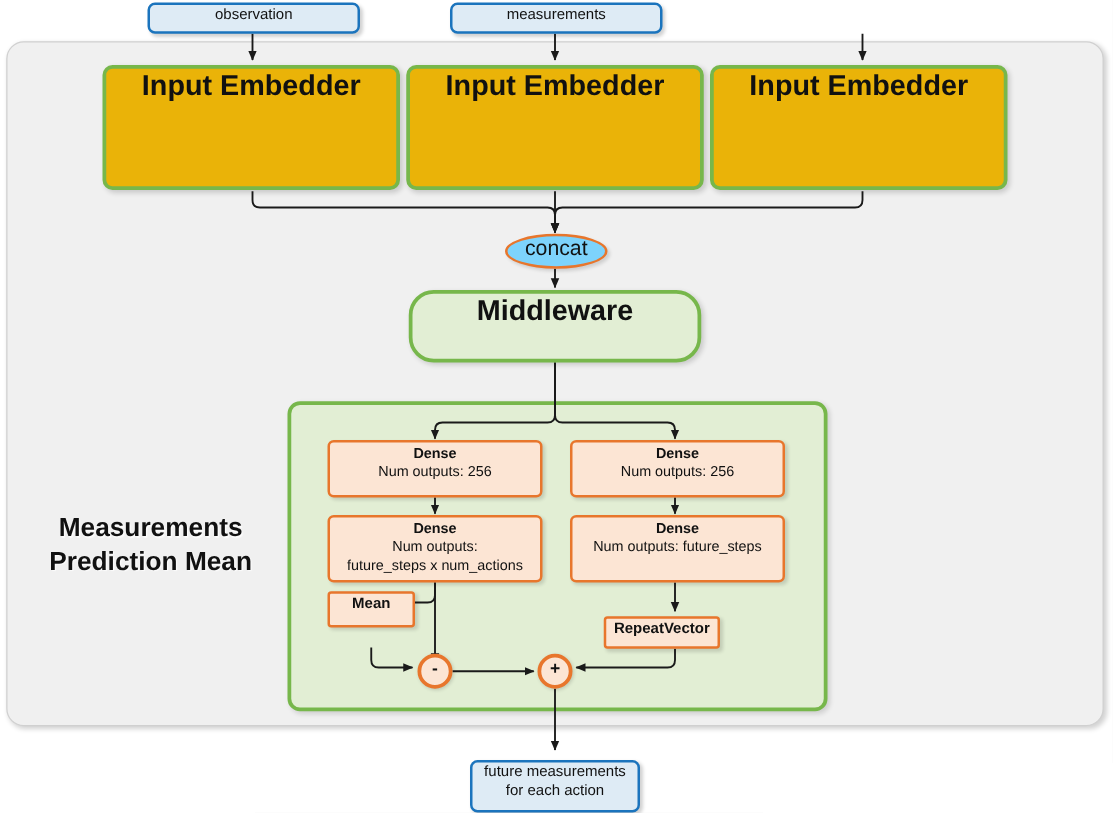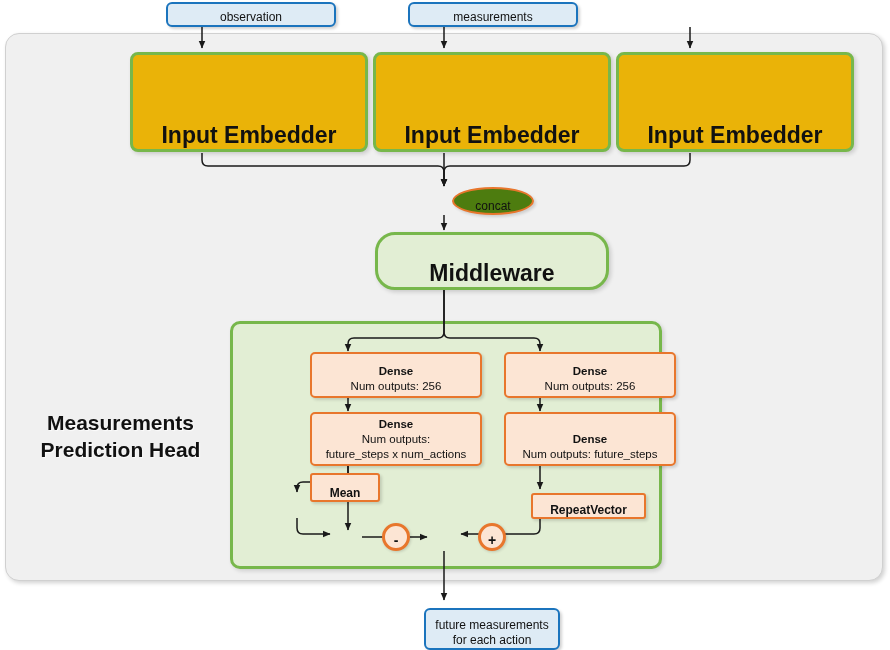--- a/index.html
+++ b/index.html
@@ -68,24 +68,23 @@
     text-shadow: 1px 1px 1px rgba(255,255,255,0.8);
   }
 
   
   .node {
     position: absolute;
     box-sizing: border-box;
     display: flex;
     flex-direction: column;
     align-items: center;
-    justify-content: flex-end;
+    justify-content: flex-start;
     text-align: center;
     z-index: 6;
-    margin-left: 48px;
   }
   .io-box {
     background: #deebf5;
     border: 2px solid #1b74bd;
     border-radius: 6px;
     font-size: 12px;
     color: #111;
     box-shadow: 2px 2px 3px rgba(0,0,0,0.18);
     line-height: 1.25;
   }
@@ -124,24 +123,24 @@
   .op-box {
     background: #fce5d4;
     border: 2px solid #e8762c;
     border-radius: 3px;
     font-size: 12px;
     font-weight: bold;
     color: #111;
     box-shadow: 2px 2px 3px rgba(0,0,0,0.14);
   }
   .concat-ellipse {
-    background: #4d7c0f;
+    background: #7dd3fc;
     border: 2px solid #e8762c;
     border-radius: 50%;
-    font-size: 12px;
+    font-size: 17px;
     color: #111;
     box-shadow: 2px 2px 3px rgba(0,0,0,0.14);
   }
   .op-circle {
     background: #fce5d4;
     border: 3px solid #e8762c;
     border-radius: 50%;
     font-size: 14px;
     font-weight: bold;
     color: #111;
@@ -214,21 +213,21 @@
   <div class="node concat-ellipse" style="left:404px; top:187px; width:82px; height:28px;">
     <span>concat</span>
   </div>
 
   <div class="node middleware-box" style="left:327px; top:232px; width:234px; height:58px;">
     <span>Middleware</span>
   </div>
 
   <div class="head-label">
     <div>Measurements</div>
-    <div>Prediction Head</div>
+    <div>Prediction Mean</div>
   </div>
 
   <div class="node dense-box" style="left:262px; top:352px; width:172px; height:46px;">
     <span class="ttl">Dense</span>
     <span>Num outputs: 256</span>
   </div>
 
   <div class="node dense-box" style="left:262px; top:412px; width:172px; height:54px;">
     <span class="ttl">Dense</span>
     <span>Num outputs:</span>
@@ -246,21 +245,21 @@
   <div class="node dense-box" style="left:456px; top:352px; width:172px; height:46px;">
     <span class="ttl">Dense</span>
     <span>Num outputs: 256</span>
   </div>
 
   <div class="node dense-box" style="left:456px; top:412px; width:172px; height:54px;">
     <span class="ttl">Dense</span>
     <span>Num outputs: future_steps</span>
   </div>
 
-  <div class="node op-box" style="left:483px; top:493px; width:115px; height:26px;">
+  <div class="node op-box" style="left:483px; top:493px; width:93px; height:26px;">
     <span>RepeatVector</span>
   </div>
 
   <div class="node op-circle" style="left:430px; top:523px; width:28px; height:28px;">
     <span>+</span>
   </div>
 
   <div class="node io-box" style="left:376px; top:608px; width:136px; height:42px;">
     <span>future measurements</span>
     <span>for each action</span>

